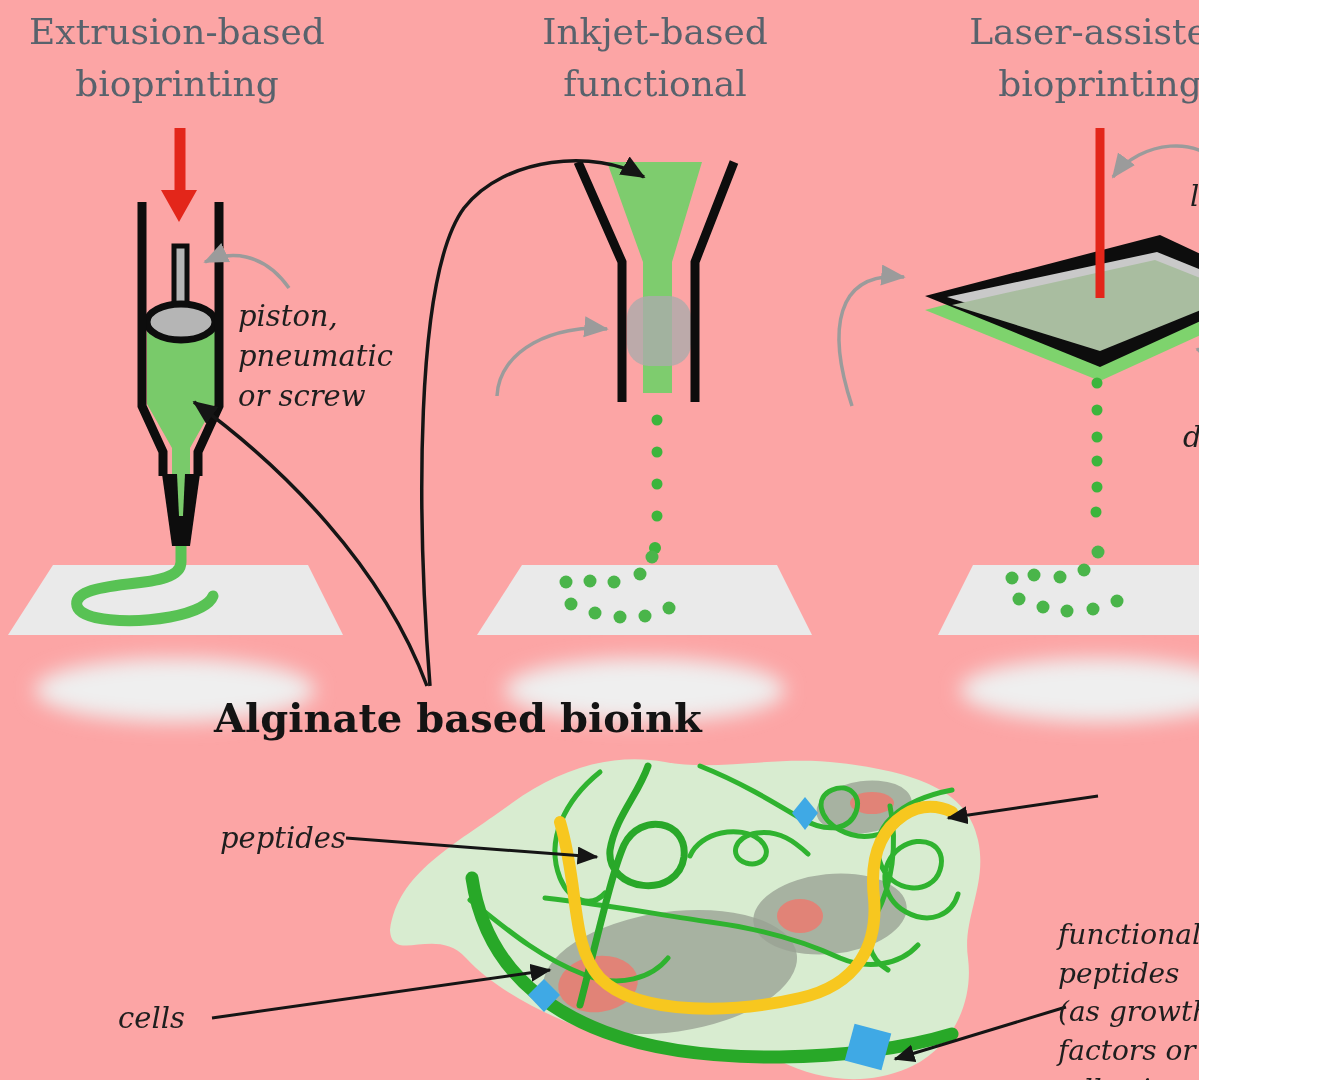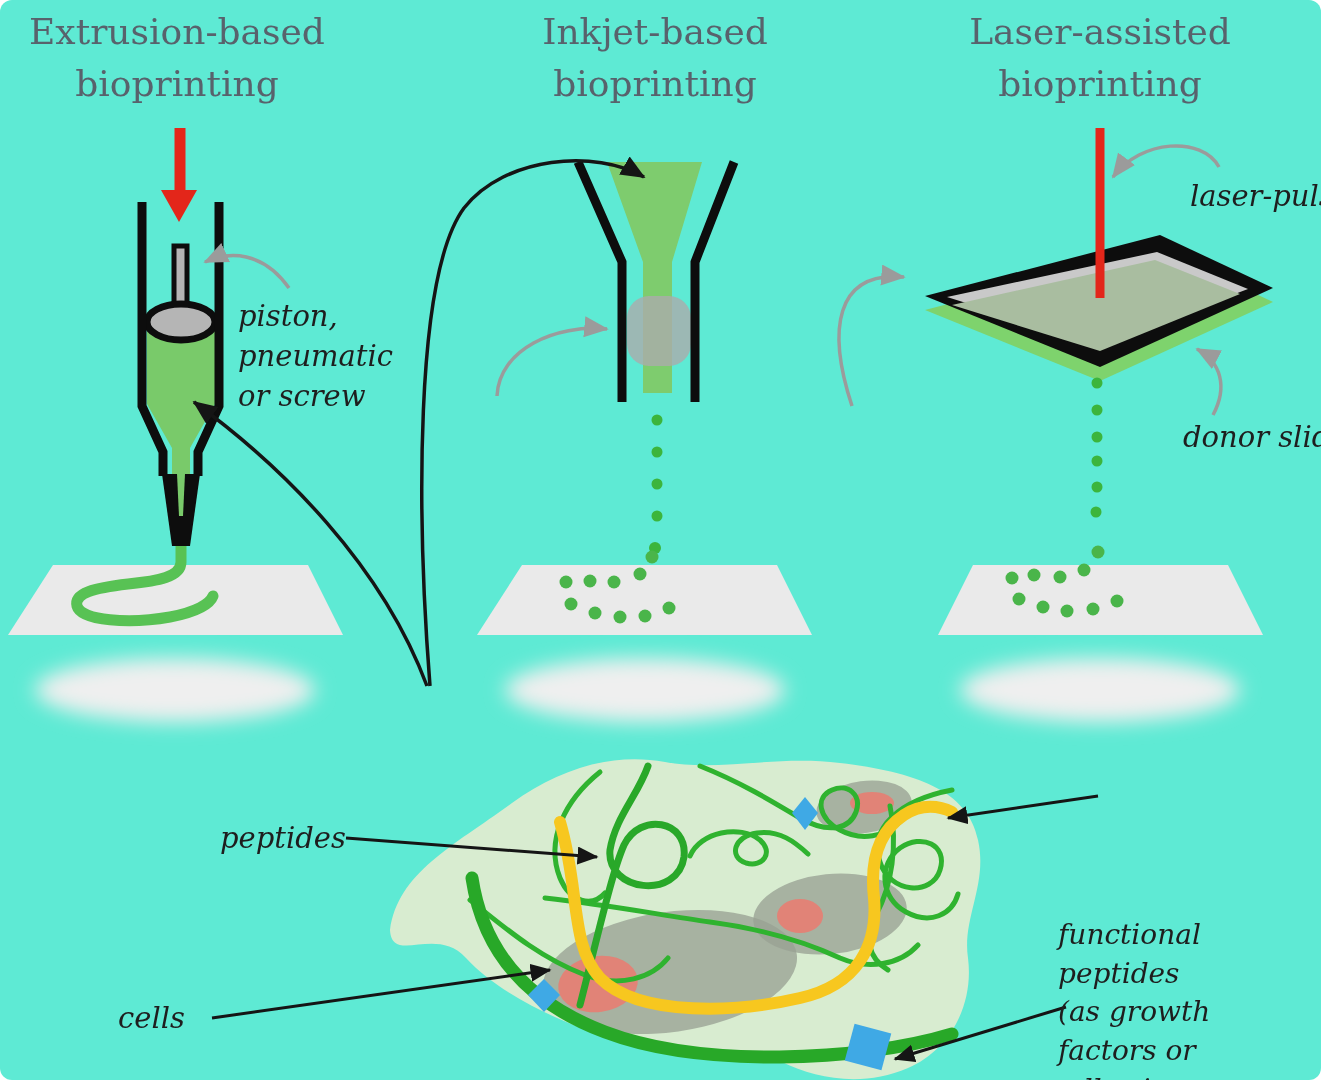--- a/index.html
+++ b/index.html
@@ -1,17 +1,17 @@
 <!DOCTYPE html>
 <html><head>
 <meta charset="utf-8">
 <style>
   html,body{margin:0;padding:0;background:#ffffff;}
-  #canvas{position:relative;width:1321px;height:1080px;background:#5eead4;overflow:hidden;
-          font-family:"DejaVu Serif","Liberation Serif",serif;border-radius:12px;}
+  #canvas{position:relative;width:1199px;height:1080px;background:#fca5a5;overflow:hidden;
+          font-family:"DejaVu Serif","Liberation Serif",serif;}
   #art{position:absolute;left:0;top:0;}
   .ttl{position:absolute;font-size:36px;line-height:1.45;color:#58626c;text-align:center;
        white-space:pre-wrap;}
   .lbl{position:absolute;font-style:italic;font-size:29px;line-height:1.38;color:#1e1e1e;
        white-space:pre-wrap;}
   .lbl.small{font-size:28px;}
   .right{}
   .bioink-title{position:absolute;font-weight:bold;font-size:40px;color:#141414;white-space:nowrap;}
   .nowrap{white-space:nowrap;}
 </style>
@@ -161,29 +161,30 @@
       <line x1="346" y1="838" x2="597" y2="857" marker-end="url(#mb)"></line>
       <line x1="212" y1="1018" x2="550" y2="970" marker-end="url(#mb)"></line>
       <line x1="1098" y1="796" x2="948" y2="818" marker-end="url(#mb)"></line>
       <line x1="1066" y1="1007" x2="895" y2="1059" marker-end="url(#mb)"></line>
     </g>
   </svg>
 
   <div class="ttl" style="left:10px;top:6px;width:334px;">Extrusion-based
 bioprinting</div>
   <div class="ttl" style="left:488px;top:6px;width:334px;">Inkjet-based
-bioprinting</div>
+functional</div>
   <div class="ttl" style="left:933px;top:6px;width:334px;">Laser-assisted
 bioprinting</div>
 
   <div class="lbl right" style="left:238px;top:296px;width:150px;">piston,
 pneumatic
 or screw</div>
   <div class="lbl nowrap" style="left:1190px;top:176px;">laser-pulse</div>
   <div class="lbl nowrap" style="left:1183px;top:417px;">donor slide</div>
 
+  <div class="bioink-title" style="left:214px;top:694px;">Alginate based bioink</div>
 
   <div class="lbl nowrap" style="left:220px;top:818px;">peptides</div>
   <div class="lbl nowrap" style="left:118px;top:998px;font-style:italic;">cells</div>
   <div class="lbl small right" style="left:1058px;top:916px;width:256px;">functional  peptides
 (as growth factors or
 adhesion peptides)</div>
 </div>
 
 </body></html>

